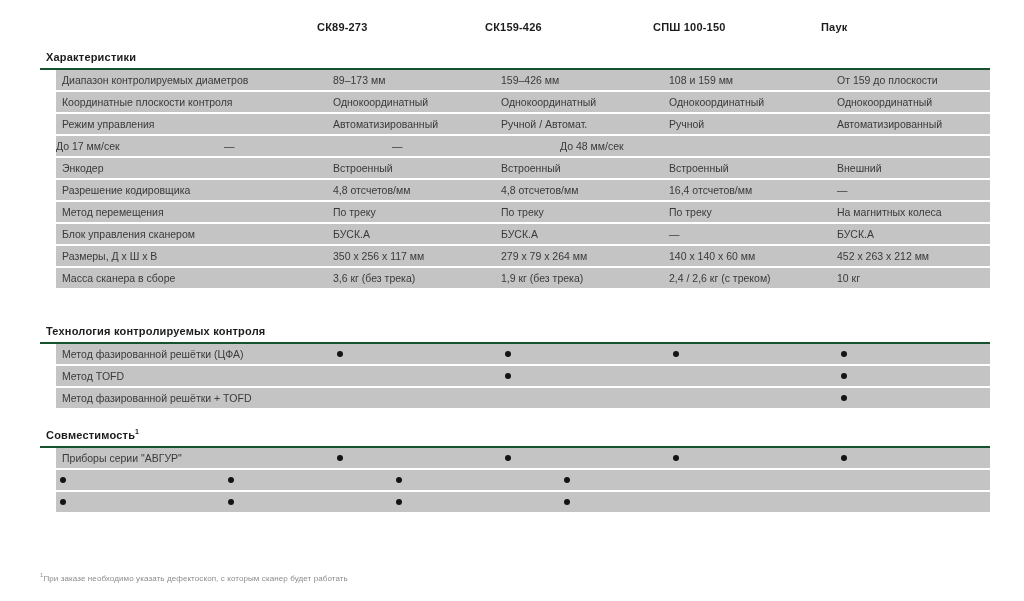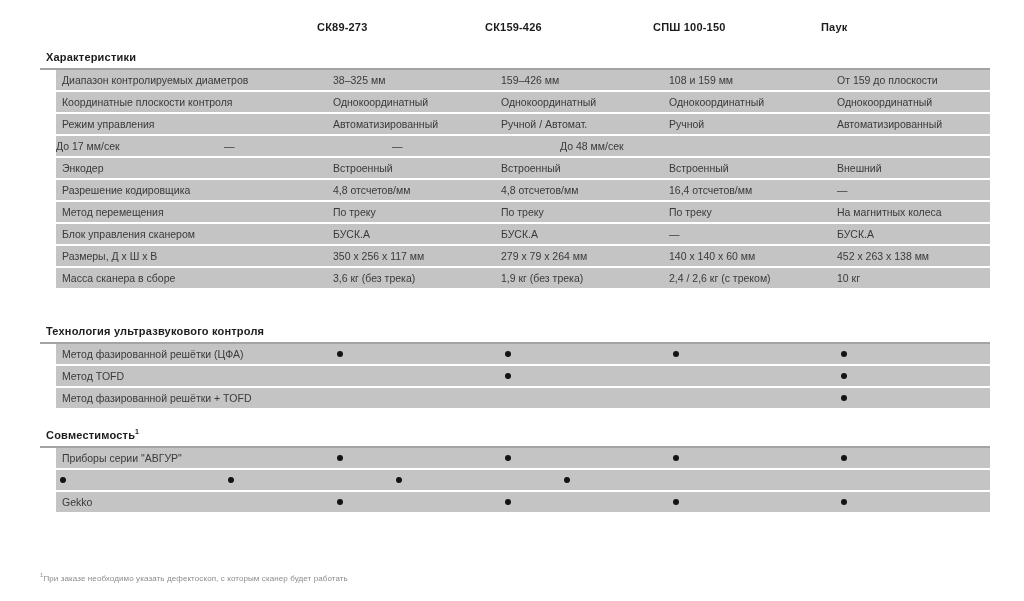--- a/index.html
+++ b/index.html
@@ -37,21 +37,21 @@
   }
   .section { position: absolute; left: 0; width: 950px; }
   .section-title {
     font-size: 11px;
     font-weight: bold;
     color: #1c1c1c;
     margin: 4px 0 5px 6px;
     letter-spacing: 0.2px;
   }
   .section-title sup { font-size: 7px; }
-  .rows { border-top: 2px solid #a3a3a3; padding-left: 16px; }
+  .rows { border-top: 2px solid #14532d; padding-left: 16px; }
   .row {
     display: flex;
     align-items: center;
     height: 20px;
     background: #c4c4c4;
     margin-bottom: 2px;
   }
   .cell {
     font-size: 10.5px;
     color: #3a3a3a;
@@ -92,21 +92,21 @@
         <span class="col-header">СК159-426</span>
         <span class="col-header">СПШ 100-150</span>
         <span class="col-header">Паук</span>
       </div>
 
     <div class="section" id="sec-0">
       <div class="section-title"><span>Характеристики</span><sup></sup></div>
       <div class="rows">
           <div class="row">
             <div class="cell label">Диапазон контролируемых диаметров</div>
-            <div class="cell value">38–325 мм</div>
+            <div class="cell value">89–173 мм</div>
             <div class="cell value">159–426 мм</div>
             <div class="cell value">108 и 159 мм</div>
             <div class="cell value">От 159 до плоскости</div>
           </div>
           <div class="row">
             <div class="cell label">Координатные плоскости контроля</div>
             <div class="cell value">Однокоординатный</div>
             <div class="cell value">Однокоординатный</div>
             <div class="cell value">Однокоординатный</div>
             <div class="cell value">Однокоординатный</div>
@@ -150,34 +150,34 @@
             <div class="cell value">БУСК.А</div>
             <div class="cell value">БУСК.А</div>
             <div class="cell value">—</div>
             <div class="cell value">БУСК.А</div>
           </div>
           <div class="row">
             <div class="cell label">Размеры, Д х Ш х В</div>
             <div class="cell value">350 x 256 x 117 мм</div>
             <div class="cell value">279 x 79 x 264 мм</div>
             <div class="cell value">140 x 140 x 60 мм</div>
-            <div class="cell value">452 x 263 x 138 мм</div>
+            <div class="cell value">452 x 263 x 212 мм</div>
           </div>
           <div class="row">
             <div class="cell label">Масса сканера в сборе</div>
             <div class="cell value">3,6 кг (без трека)</div>
             <div class="cell value">1,9 кг (без трека)</div>
             <div class="cell value">2,4 / 2,6 кг (с треком)</div>
             <div class="cell value">10 кг</div>
           </div>
         </div>
     </div>
 
     <div class="section" id="sec-1">
-      <div class="section-title"><span>Технология ультразвукового контроля</span><sup></sup></div>
+      <div class="section-title"><span>Технология контролируемых контроля</span><sup></sup></div>
       <div class="rows">
           <div class="row">
             <div class="cell label">Метод фазированной решётки (ЦФА)</div>
             <div class="cell value">
               <span class="dot"></span>
             </div>
             <div class="cell value">
               <span class="dot"></span>
             </div>
             <div class="cell value">
@@ -236,21 +236,20 @@
               <span class="dot"></span>
             </div>
             <div class="cell value">
               <span class="dot"></span>
             </div>
             <div class="cell value">
               <span class="dot"></span>
             </div>
           </div>
           <div class="row">
-            <div class="cell label">Gekko</div>
             <div class="cell value">
               <span class="dot"></span>
             </div>
             <div class="cell value">
               <span class="dot"></span>
             </div>
             <div class="cell value">
               <span class="dot"></span>
             </div>
             <div class="cell value">

